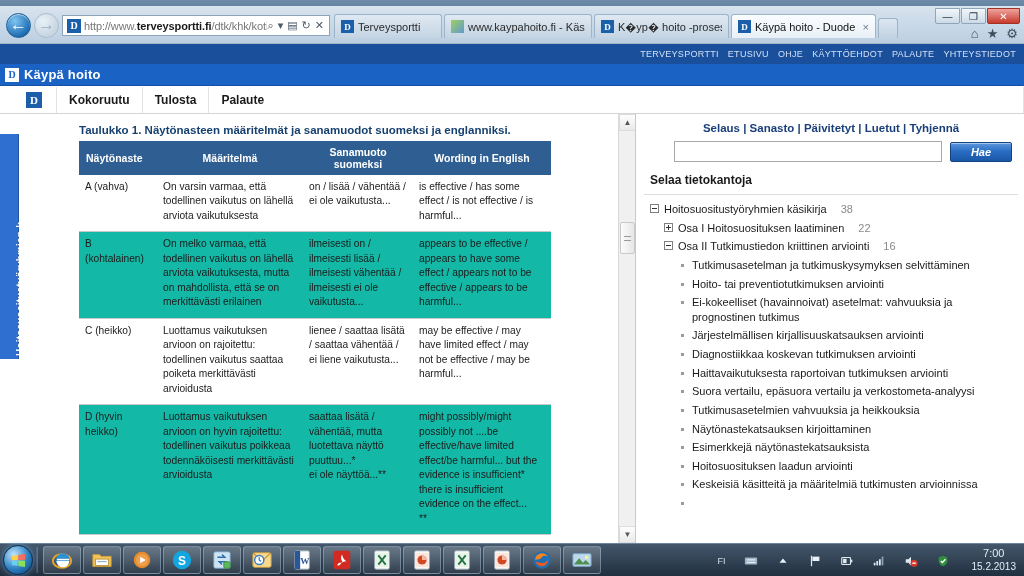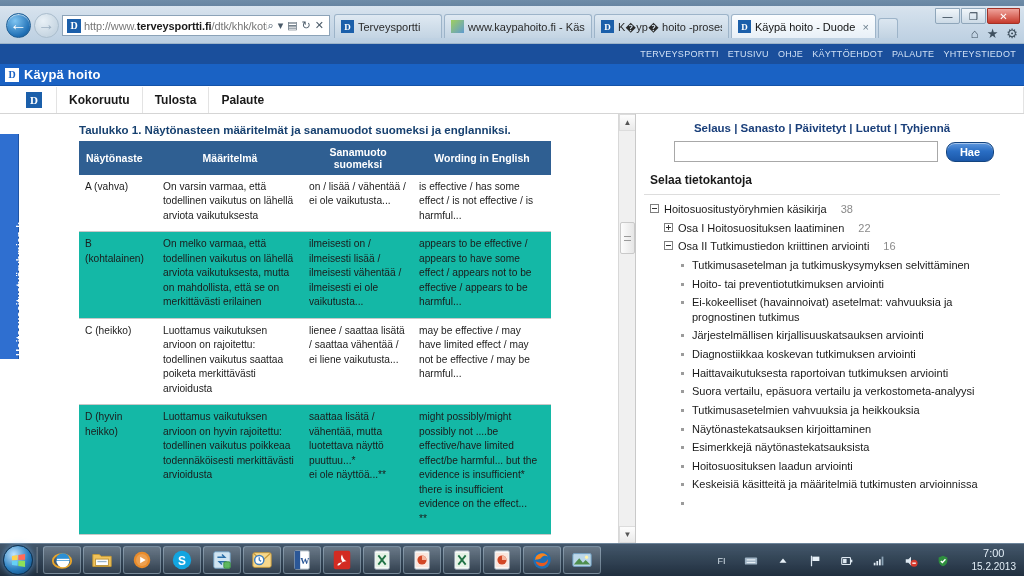--- a/index.html
+++ b/index.html
@@ -289,21 +289,21 @@
   }
   .vs-thumb i {
     display:block; width:7px; height:0;
     border-top:1px solid #9a9a9a; border-bottom:1px solid #9a9a9a;
     height: 5px;
   }
 
   
   .right-pane {
     flex: 1; background: #fff; position: relative;
-    padding: 8px 24px 0 8px;
+    padding: 8px 6px 0 8px;
     overflow: hidden;
   }
   .r-links {
     text-align: center;
     font-size: 11.5px; font-weight: bold; color: #1a3f7a;
     margin-bottom: 7px;
   }
   .r-links span { cursor: pointer; }
   .r-links .sep { color: #1a3f7a; font-weight: bold; }
   .search-row {
@@ -311,27 +311,28 @@
     padding: 0 6px 0 30px;
     margin-bottom: 11px;
   }
   .search-input {
     flex: 1; height: 21px;
     border: 1px solid #a8a8a8;
     font-size: 11px; padding: 0 4px;
     font-family: "Liberation Sans", sans-serif;
   }
   .search-btn {
-    width: 48px; height: 20px;
+    width: 62px; height: 20px;
     background: linear-gradient(180deg,#5e97dd 0%,#2a6ec4 45%,#1b57a8 100%);
     border: 1px solid #13447f;
-    border-radius: 9px;
+    border-radius: 2px;
     color: #fff; font-size: 11px; font-weight: bold;
     cursor: pointer;
     box-shadow: inset 0 1px 0 rgba(255,255,255,.45);
+    font-style: italic;
   }
   .r-heading {
     font-size: 12px; font-weight: bold; color: #1a1a1a;
     padding: 0 0 7px 6px;
     border-bottom: 1px solid #dddddd;
     margin-bottom: 7px;
   }
   .tree { padding-left: 6px; font-size: 11px; color: #1a1a1a; }
   .tnode {
     display: flex; align-items: flex-start; gap: 5px;

